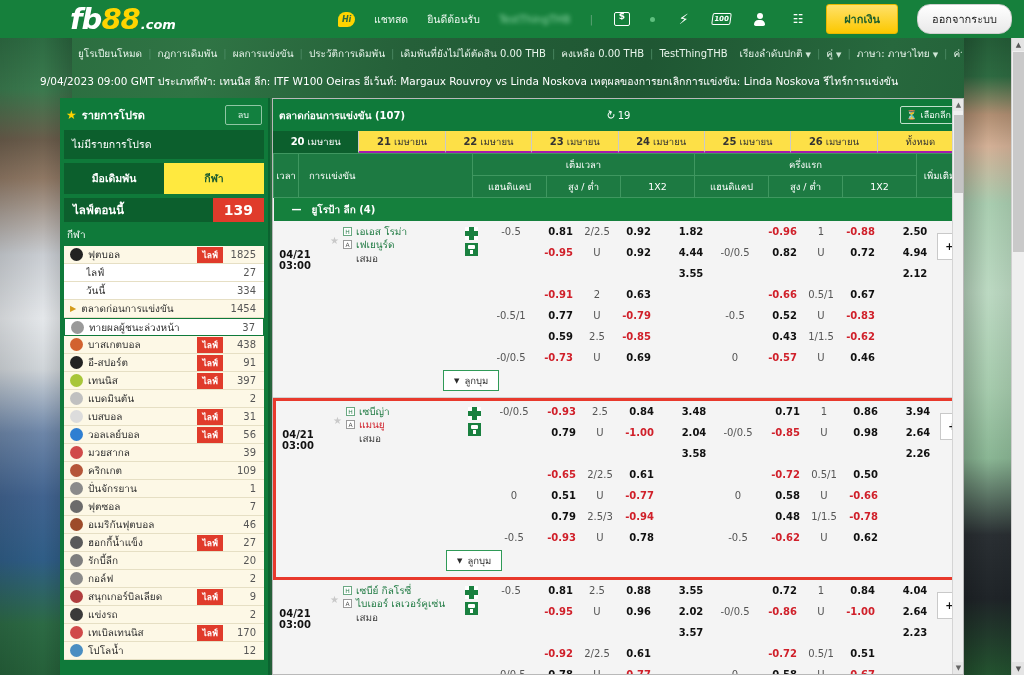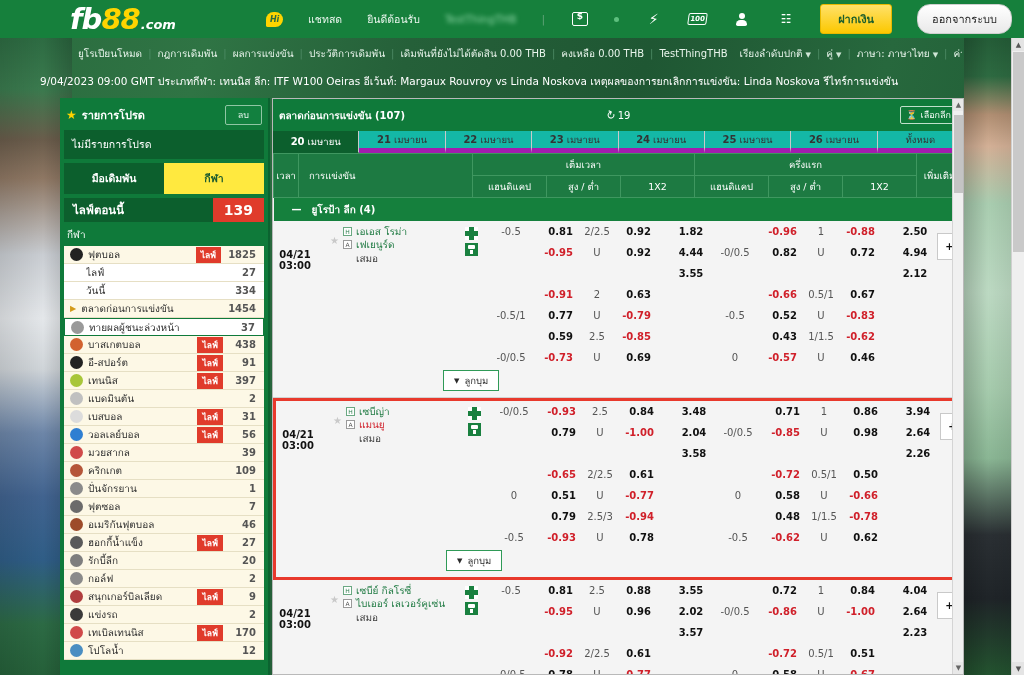--- a/index.html
+++ b/index.html
@@ -50,21 +50,21 @@
   .logo{
     margin-left:70px; display:flex; align-items:baseline;
     font-family:"DejaVu Sans","Liberation Sans",sans-serif;
     font-style:italic; font-weight:bold;
   }
   .logo .fb{ color:#ffffff; font-size:29px; letter-spacing:-1px; }
   .logo .n88{ color:#ffd400; font-size:29px; letter-spacing:-1px; }
   .logo .dotcom{ color:#ffffff; font-size:13px; margin-left:1px; }
 
   .topbar-right{
-    margin-left:auto; display:flex; align-items:center; gap:25px; padding-right:12px;
+    margin-left:auto; display:flex; align-items:center; gap:19px; padding-right:12px;
   }
   .chat-ico{
     width:17px;height:15px;background:#ffd400;border-radius:8px 8px 8px 2px;
     color:#2d6b3f;font-size:8px;font-weight:bold;display:flex;align-items:center;justify-content:center;
     font-style:italic;
   }
   .t-link{ color:#eaf6ee; font-size:10.5px; white-space:nowrap; }
   .t-user{ color:#8cd4a5; filter:blur(2.1px); font-size:10.5px;}
   .vsep{ color:#5fa377; font-size:11px; }
   .ico-box{ width:19px;height:17px;display:flex;align-items:center;justify-content:center;color:#fff;font-size:13px; }
@@ -139,21 +139,21 @@
   .sp-item{
     display:flex; align-items:center; height:18px; padding:0 8px 0 6px;
     border-bottom:1px solid #e6dfc4; font-size:10px; color:#2f2f2f;
   }
   .sp-item.sub{ padding-left:22px; background:#ffffff;}
   .sp-item.hl{ background:#ffffff; border:1px solid #0f7a3a; }
   .sp-ico{ width:13px;height:13px;margin-right:5px;border-radius:50%;display:inline-block;flex:none;
     font-size:9px;line-height:13px;text-align:center;}
   .sp-name{ flex:1; white-space:nowrap; overflow:hidden;}
   .sp-live{ background:#e03b2b;color:#fff;font-size:8.5px;padding:1px 5px;margin-right:7px;font-weight:bold;}
-  .sp-num{ color:#555; font-size:10px; min-width:26px; text-align:right;font-weight:bold;}
+  .sp-num{ color:#555; font-size:10px; min-width:26px; text-align:right;}
   .tri{ color:#d39a18; font-size:8px; margin-right:5px;}
 
   
   .main{
     position:absolute; left:272px; top:98px; width:692px; bottom:0;
     background:#f2f2f2; z-index:6; overflow:hidden;
     border:1px solid #b9b9b9;
   }
   .main-head{
     height:32px; background:#0f7a3a; display:flex; align-items:center; padding:0 6px;
@@ -161,23 +161,23 @@
   }
   .mh-title{ font-weight:bold; }
   .mh-center{ position:absolute; left:0; right:0; text-align:center; font-size:10px; }
   .refresh{ display:inline-block; transform:rotate(25deg); font-size:11px; margin-right:3px;}
   .mh-right{
     margin-left:auto; border:1px solid #bfe0cb; font-size:9px; padding:1px 5px; border-radius:2px;
     display:flex; align-items:center; gap:3px;
   }
   .dates{ display:flex; height:22px; background:#fff; }
   .date-tab{
-    flex:1; border-right:1px solid #c9c9c9; border-bottom:5px solid #a21caf;
+    flex:1; border-right:1px solid #c9c9c9; border-bottom:2px solid #a21caf;
     display:flex; align-items:center; justify-content:center; gap:3px;
-    font-size:9.5px; color:#333; background:#14b8a6;
+    font-size:9.5px; color:#333; background:#fde047;
   }
   .date-tab b{ font-size:10px;}
   .date-tab.active{ background:#0c5f2d; color:#fff; border-bottom:1px solid #0c5f2d;}
   .date-tab:last-child{ border-right:none;}
 
   table.odds{ width:100%; border-collapse:collapse; table-layout:fixed;}
   .odds th{
     background:#1d7a42; color:#fff; font-size:9.5px; font-weight:normal;
     border:1px solid #3f9760; padding:3px 2px; text-align:center;
   }

